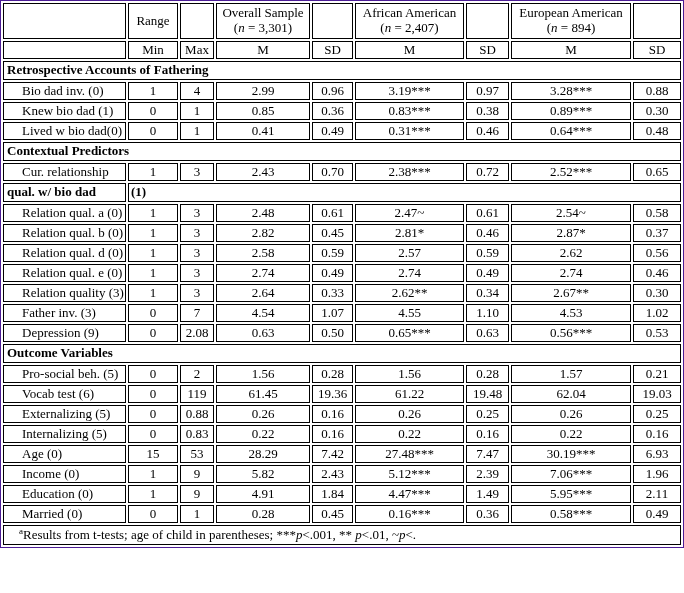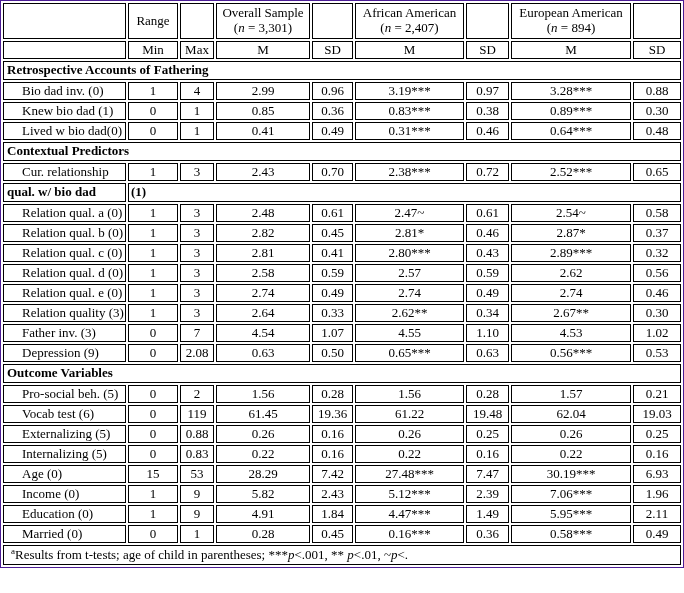--- a/index.html
+++ b/index.html
@@ -36,21 +36,21 @@
     text-align: left;
     font-weight: bold;
     padding-left: 3px;
     height: 19px;
     margin-top: 24px;
   }
   td.sec-suffix { padding-left: 2px; }
   td.lbl { text-align: left; padding-left: 18px; }
   td.footnote {
     text-align: left;
-    padding-left: 7px;
+    padding-left: 15px;
     height: 20px;
     font-size: 13px;
   }
   td.footnote sup { font-size: 9px; line-height: 0; }
   i { font-style: italic; }
 </style>
 </head>
 <body>
 
 <table>
@@ -169,31 +169,20 @@
         <td>1</td>
         <td>3</td>
         <td>2.82</td>
         <td>0.45</td>
         <td>2.81*</td>
         <td>0.46</td>
         <td>2.87*</td>
         <td>0.37</td>
       </tr>
       <tr>
-        <td class="lbl">Relation qual. c (0)</td>
-        <td>1</td>
-        <td>3</td>
-        <td>2.81</td>
-        <td>0.41</td>
-        <td>2.80***</td>
-        <td>0.43</td>
-        <td>2.89***</td>
-        <td>0.32</td>
-      </tr>
-      <tr>
         <td class="lbl">Relation qual. d (0)</td>
         <td>1</td>
         <td>3</td>
         <td>2.58</td>
         <td>0.59</td>
         <td>2.57</td>
         <td>0.59</td>
         <td>2.62</td>
         <td>0.56</td>
       </tr>

